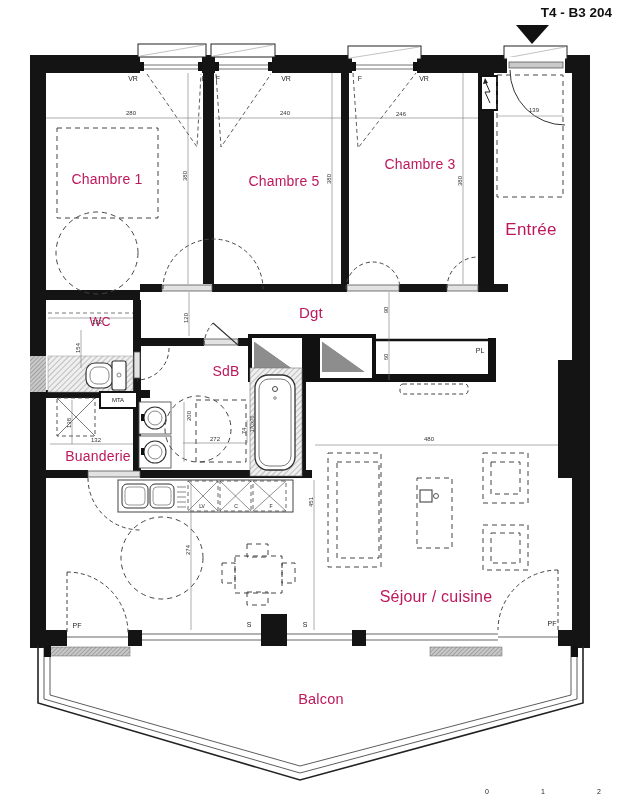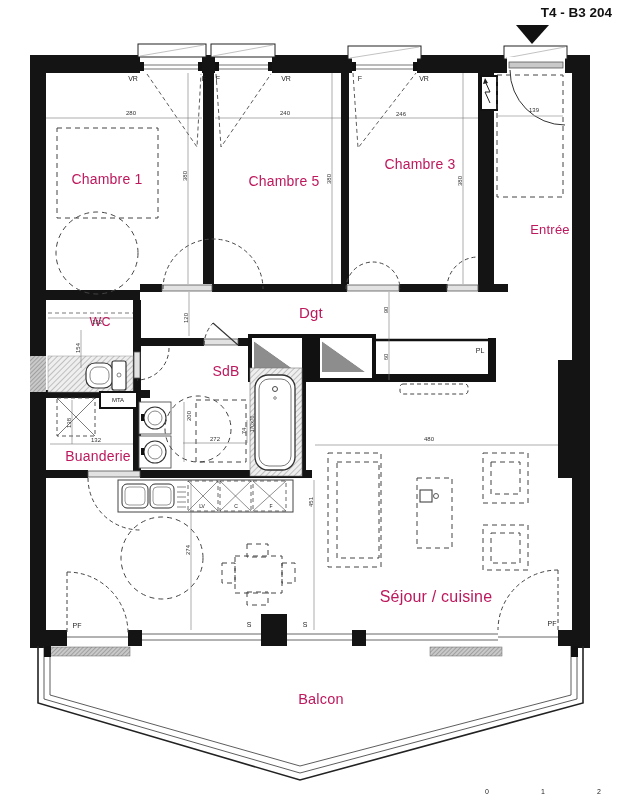--- a/index.html
+++ b/index.html
@@ -325,21 +325,21 @@
   </g>
 
   <polygon points="516,25 549,25 532,44" fill="#111"></polygon>
 </svg>
 
 <div class="title">T4 - B3 204</div>
 
 <div class="lbl room" style="left:107px;top:179px;font-size:14px">Chambre 1</div>
 <div class="lbl room" style="left:284px;top:181px;font-size:14px">Chambre 5</div>
 <div class="lbl room" style="left:420px;top:164px;font-size:14px">Chambre 3</div>
-<div class="lbl room" style="left:550px;top:229px;font-size:13px">Entrée</div>
+<div class="lbl room" style="left:531px;top:229px;font-size:17px">Entrée</div>
 <div class="lbl room" style="left:311px;top:312px;font-size:15px">Dgt</div>
 <div class="lbl room" style="left:100px;top:322px;font-size:12.5px">WC</div>
 <div class="lbl room" style="left:226px;top:371px;font-size:14px">SdB</div>
 <div class="lbl room" style="left:98px;top:456px;font-size:14px">Buanderie</div>
 <div class="lbl room" style="left:436px;top:597px;font-size:16px">Séjour / cuisine</div>
 <div class="lbl room" style="left:321px;top:699px;font-size:14.5px">Balcon</div>
 
 <div class="lbl" style="left:480px;top:350px;font-size:7px">PL</div>
 <div class="lbl" style="left:118px;top:400px;font-size:6px">MTA</div>
 

